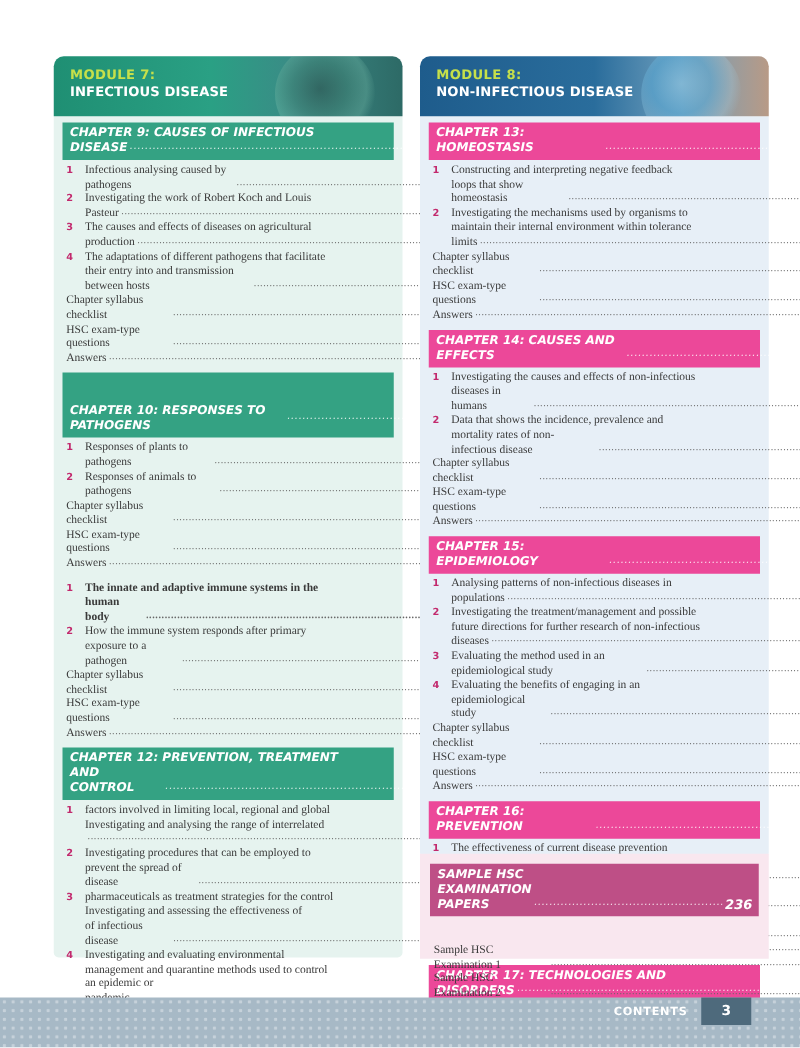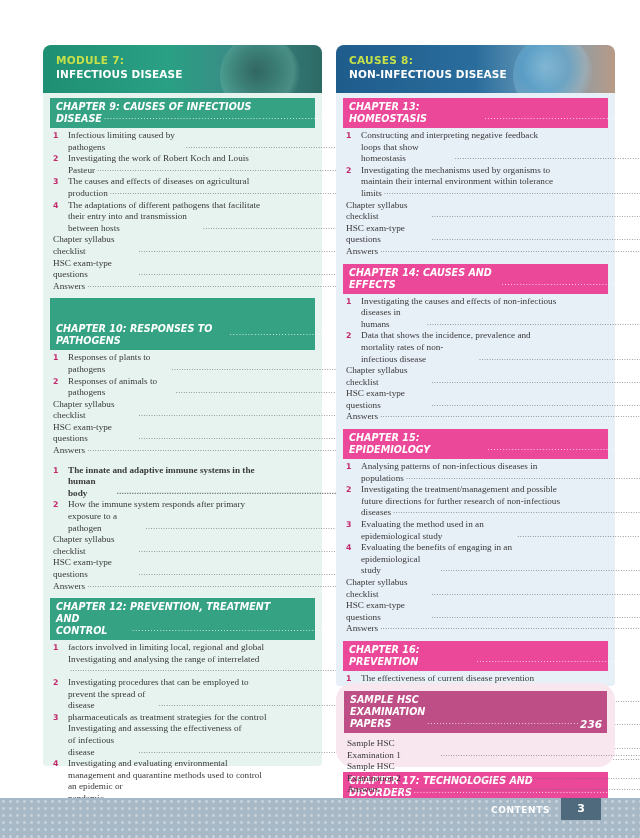--- a/index.html
+++ b/index.html
@@ -56,21 +56,21 @@
       flex: 0 0 15px; color: #c2296d; font-family: "DejaVu Sans", sans-serif; font-weight: bold; font-size: 7.8px;
     }
     .entry .body { flex: 1 1 auto; display: flex; align-items: flex-end; }
     .entry .txt { flex: 0 1 auto; }
     .entry .dots { font-size: 8px; color: #666; top: -2px; }
     .entry .pg { flex: 0 0 auto; }
     .entry.plain { padding-left: 3px; }
 
     .sample-box {
       position: absolute; left: 336px; top: 683px; width: 279px; height: 84px; background: #f9e7ef;
-      padding: 8px 8px 6px 8px; box-sizing: border-box; border-radius: 17px;
+      padding: 8px 8px 6px 8px; box-sizing: border-box;
     }
     .sample-box .chapter-head { background: #be4f86; }
     .sample-box .entry { padding-left: 3px; }
 
     .footer {
       position: absolute; left: 0; top: 798px; width: 640px; height: 40px;
       background: #a7b9c6;
       background-image: radial-gradient(rgba(255,255,255,0.35) 1.2px, rgba(0,0,0,0) 1.6px);
       background-size: 7px 7px;
     }
@@ -103,21 +103,21 @@
               <span class="dots"></span>
               <span class="pg">117</span>
             </div>
           </div>
         </div>
         <div style="padding-top: 2px;">
           <div class="entry">
             <span class="num">1</span>
             <div style="flex: 1 1 auto;">
               <div class="body">
-                <span class="txt">Infectious limiting caused by pathogens</span>
+                <span class="txt">Infectious analysing caused by pathogens</span>
                 <span class="dots"></span>
                 <span class="pg">117</span>
               </div>
             </div>
           </div>
           <div class="entry">
             <span class="num">2</span>
             <div style="flex: 1 1 auto;">
               <div>Investigating the work of Robert Koch and Louis</div>
               <div class="body">
@@ -359,21 +359,21 @@
             </div>
           </div>
         </div>
       </div>
     </div>
 </div>
 
 <div class="col right">
   <div class="module-banner">
     <div class="deco"></div>
-    <div class="module-num">CAUSES 8:</div>
+    <div class="module-num">MODULE 8:</div>
     <div class="module-name">NON-INFECTIOUS DISEASE</div>
   </div>
   <div class="module-body" id="m8-body">
       <div class="chapter">
         <div class="chapter-head">
           <div style="flex: 1 1 auto;">
             <div style="display: flex; align-items: flex-end;">
               <span class="t">CHAPTER 13: HOMEOSTASIS</span>
               <span class="dots"></span>
             </div>
@@ -631,21 +631,21 @@
     </div>
 </div>
 
 <div class="sample-box">
   <div class="chapter">
     <div class="chapter-head">
       <span class="t">SAMPLE HSC EXAMINATION PAPERS</span>
       <span class="dots"></span>
       <span class="pg">236</span>
     </div>
-    <div id="sample-entries" style="padding-top:5px;">
+    <div id="sample-entries" style="padding-top:21px;">
         <div class="entry plain">
           <div style="flex: 1 1 auto;">
             <div class="body">
               <span class="txt">Sample HSC Examination 1</span>
               <span class="dots"></span>
             </div>
           </div>
         </div>
         <div class="entry plain">
           <div style="flex: 1 1 auto;">

